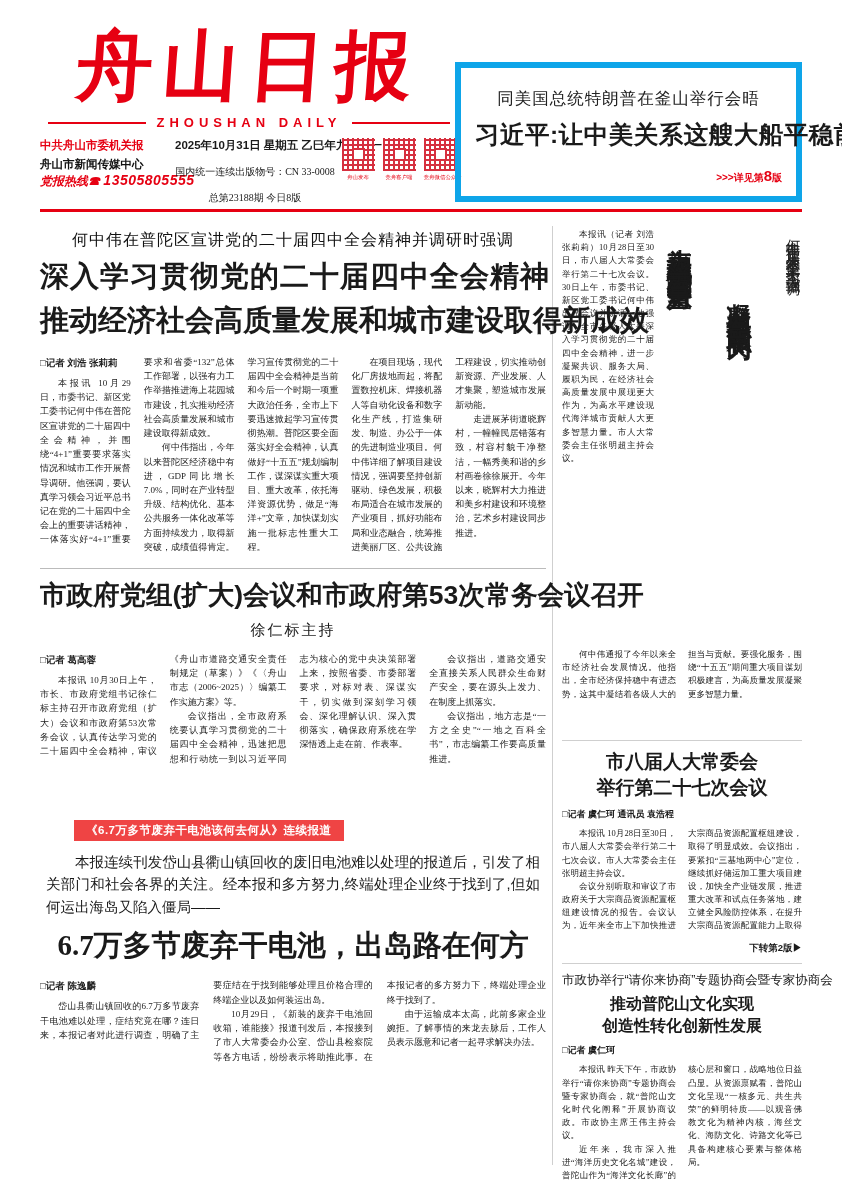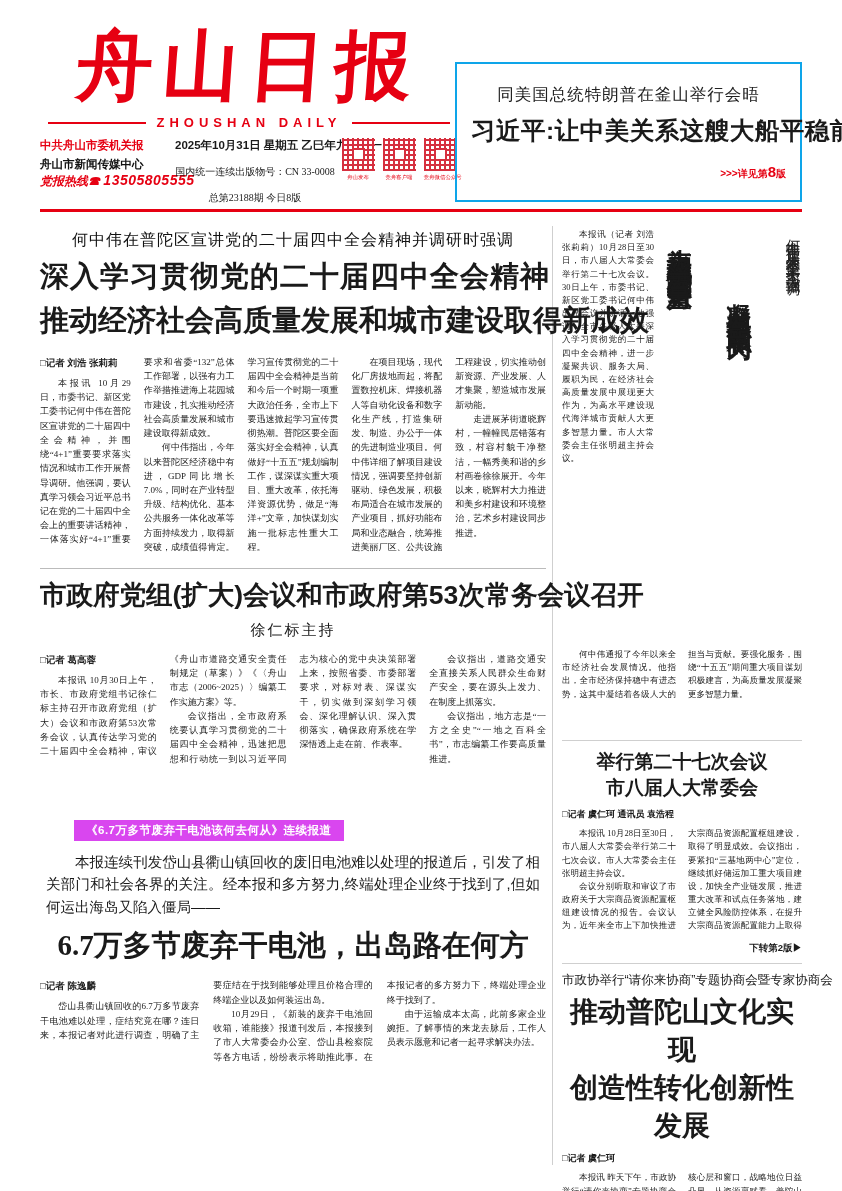--- a/index.html
+++ b/index.html
@@ -23,21 +23,21 @@
   .issue-line{font-size:10px;margin-top:12px;white-space:nowrap;}
   .qr-block{width:118px;display:flex;justify-content:space-between;}
   .qr-item{width:36px;text-align:center;}
   .qr{width:33px;height:33px;margin:0 auto;position:relative;background:
       repeating-linear-gradient(0deg,#d6303f 0 2px,rgba(255,255,255,0) 2px 5px),
       repeating-linear-gradient(90deg,#d6303f 0 2px,#fff 2px 5px);}
   .qr::after{content:"";position:absolute;left:10px;top:10px;width:9px;height:9px;background:#fff;border:2px solid #d6303f;}
   .qr-label{font-size:6px;color:#e60012;margin-top:2px;white-space:nowrap;transform:scale(0.9);}
 
   
-  .top-box{position:absolute;left:455px;top:62px;width:347px;height:140px;border:2px solid #0ea5e9;box-sizing:border-box;padding:20px 14px 24px 14px;}
+  .top-box{position:absolute;left:455px;top:62px;width:347px;height:140px;border:6px solid #0ea5e9;box-sizing:border-box;padding:20px 14px 24px 14px;}
   .top-box-kicker{text-align:center;font-size:16.5px;color:#222;letter-spacing:1px;font-family:"Liberation Sans",sans-serif;}
   .top-box-headline{text-align:center;font-family:"Liberation Sans",sans-serif;font-weight:900;font-size:24.5px;margin-top:8px;letter-spacing:0.5px;white-space:nowrap;}
   .top-box-more{text-align:right;color:#e60012;font-weight:bold;font-size:10px;margin-top:16px;font-family:"Liberation Sans",sans-serif;}
   .top-box-more .pg{font-size:15px;}
 
   .red-rule{position:absolute;left:40px;top:209px;width:762px;height:3px;background:#e60012;}
 
   
   .v-divider{position:absolute;left:552px;top:226px;width:1px;height:939px;background:#cfcfcf;}
 
@@ -56,21 +56,21 @@
   .h-div1{position:absolute;left:40px;top:568px;width:506px;height:1px;background:#bbbbbb;}
 
   
   .gov-story{position:absolute;left:40px;top:577px;width:506px;}
   .gov-headline{text-align:center;font-family:"Liberation Sans",sans-serif;font-weight:900;font-size:26.5px;white-space:nowrap;}
   .gov-sub{text-align:center;font-size:15px;margin-top:8px;letter-spacing:2px;}
   .gov-body{margin-top:12px;height:162px;column-count:4;column-gap:13px;}
 
   
   .battery-story{position:absolute;left:40px;top:820px;width:506px;}
-  .battery-tag{display:inline-block;margin-left:34px;background:#d946ef;color:#fff;font-weight:bold;font-size:11.5px;padding:3px 12px;font-family:"Liberation Sans",sans-serif;letter-spacing:0.5px;}
+  .battery-tag{display:inline-block;margin-left:34px;background:#ef4444;color:#fff;font-weight:bold;font-size:11.5px;padding:3px 12px;font-family:"Liberation Sans",sans-serif;letter-spacing:0.5px;}
   .battery-lead{font-size:14.5px;line-height:1.55;margin-top:10px;padding:0 6px;text-indent:2em;text-align:justify;font-family:"Liberation Sans",sans-serif;}
   .battery-headline{text-align:center;font-family:Liberation Serif, serif;font-weight:900;font-size:29px;margin-top:8px;white-space:nowrap;}
   .battery-body{margin-top:12px;height:222px;column-count:3;column-gap:14px;}
 
   
   .right-region{position:absolute;left:562px;top:228px;width:240px;}
   .rt-top{display:flex;height:412px;}
   .rt-bodycol{width:92px;font-size:8.5px;line-height:1.55;text-align:justify;overflow:hidden;}
   .rt-bodycol p{margin:0;text-indent:2em;}
   .rt-verticals{flex:1;display:flex;justify-content:space-between;padding-left:10px;}
@@ -81,21 +81,21 @@
   .rt-cont{margin-top:8px;height:84px;column-count:2;column-gap:12px;font-size:8.5px;line-height:1.55;text-align:justify;overflow:hidden;}
   .rt-cont p{margin:0;text-indent:2em;}
   .r-div{height:1px;background:#cfcfcf;margin:8px 0;}
 
   .npc-headline{text-align:center;font-family:"Liberation Sans",sans-serif;font-weight:900;font-size:19px;line-height:1.35;margin-top:4px;}
   .npc-byline{font-size:9px;font-weight:bold;margin-top:8px;font-family:"Liberation Sans",sans-serif;}
   .npc-body{margin-top:6px;height:112px;column-count:2;column-gap:12px;font-size:8.5px;line-height:1.55;text-align:justify;overflow:hidden;}
   .npc-body p{margin:0;text-indent:2em;}
 
   .cppcc-kicker{text-align:center;font-size:12.5px;margin-top:6px;font-family:"Liberation Sans",sans-serif;white-space:nowrap;}
-  .cppcc-headline{text-align:center;font-family:"Liberation Sans",sans-serif;font-weight:900;font-size:28px;line-height:1.35;margin-top:4px;}
+  .cppcc-headline{text-align:center;font-family:"Liberation Sans",sans-serif;font-weight:900;font-size:16px;line-height:1.35;margin-top:4px;}
   .cppcc-byline{font-size:9px;font-weight:bold;margin-top:8px;font-family:"Liberation Sans",sans-serif;}
   .cppcc-body{margin-top:6px;height:128px;column-count:2;column-gap:12px;font-size:8.5px;line-height:1.55;text-align:justify;overflow:hidden;}
   .cppcc-body p{margin:0;text-indent:2em;}
 </style>
 </head>
 <body>
 
 <div class="page">
 
   <div class="masthead-left">
@@ -197,22 +197,22 @@
         <div class="vh vh-kicker">何中伟在市八届人大常委会第二十七次会议上强调</div>
       </div>
     </div>
     <div class="rt-cont">
         <p>何中伟通报了今年以来全市经济社会发展情况。他指出，全市经济保持稳中有进态势，这其中凝结着各级人大的担当与贡献。要强化服务，围绕“十五五”期间重大项目谋划积极建言，为高质量发展凝聚更多智慧力量。</p>
       </div>
     <div class="r-div"></div>
 
     <div>
       <div class="npc-headline">
+        <div>市八届人大常委会</div>
         <div>举行第二十七次会议</div>
-        <div>市八届人大常委会</div>
       </div>
       <div class="npc-byline">□记者 虞仁珂 通讯员 袁浩程</div>
       <div class="npc-body">
           <p>本报讯 10月28日至30日，市八届人大常委会举行第二十七次会议。市人大常委会主任张明超主持会议。</p>
           <p>会议分别听取和审议了市政府关于大宗商品资源配置枢纽建设情况的报告。会议认为，近年来全市上下加快推进大宗商品资源配置枢纽建设，取得了明显成效。会议指出，要紧扣“三基地两中心”定位，继续抓好储运加工重大项目建设，加快全产业链发展，推进重大改革和试点任务落地，建立健全风险防控体系，在提升大宗商品资源配置能力上取得新突破。要延伸产业链、聚焦高端产品，做强化学品和化工新材料，攻关关键技术，提升企业竞争力。</p>
         </div>
       <div class="jump">下转第2版▶</div>
     </div>
     <div class="r-div"></div>
 

